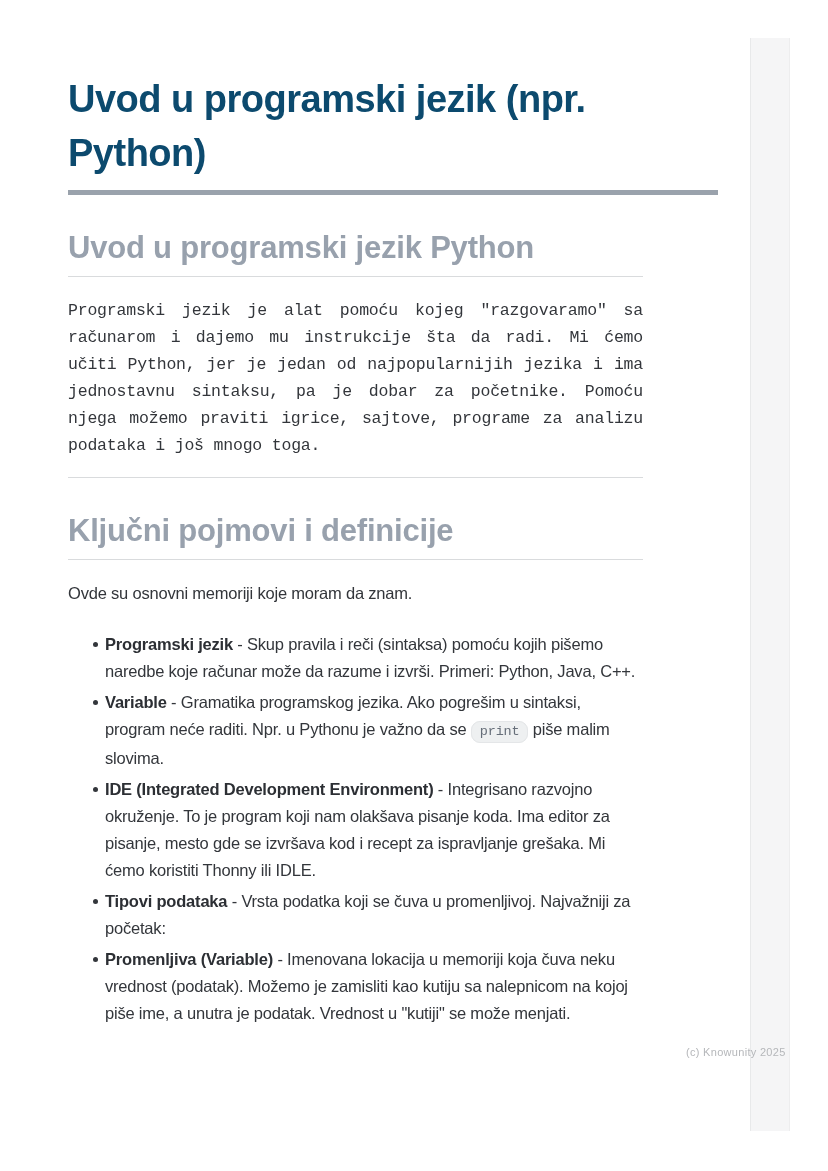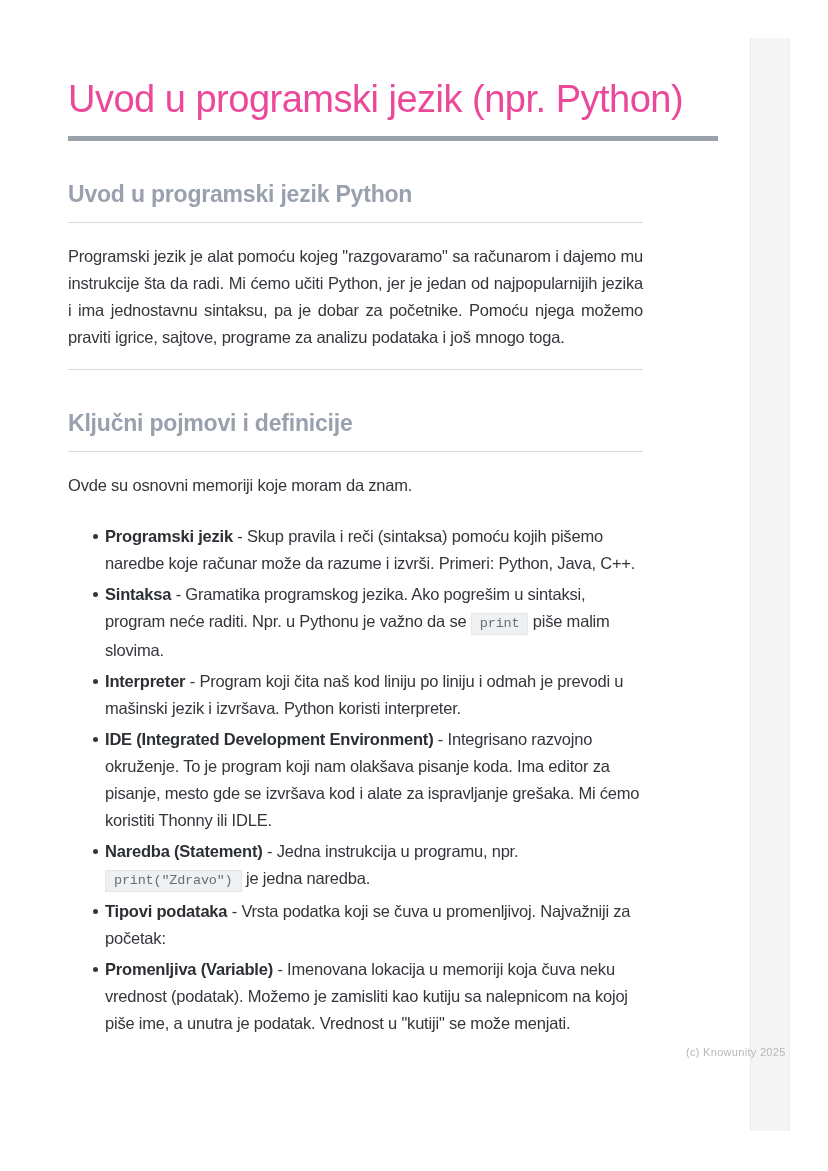--- a/index.html
+++ b/index.html
@@ -16,56 +16,56 @@
   .content {
     position: absolute;
     left: 68px; top: 0;
     width: 650px;
   }
 
   h1.doc-title {
     margin: 72px 0 0 0;
     font-size: 38px;
     line-height: 54px;
-    font-weight: normal;
+    font-weight: bold;
     letter-spacing: -0.5px;
-    color: #ec4899;
+    color: #0c4a6e;
     width: 650px;
   }
 
   .hr-thick {
     margin-top: 10px;
     width: 650px; height: 5px;
     background: #9aa2ac;
     border: none;
   }
 
   section { width: 575px; }
 
   h2.section-heading {
     margin: 36px 0 0 0;
-    font-size: 23px;
+    font-size: 31px;
     line-height: 34px;
     font-weight: bold;
     letter-spacing: -0.2px;
     color: #98a1ad;
     padding-bottom: 11px;
     border-bottom: 1px solid #d9dbdd;
     width: 575px;
   }
 
   p.body-text {
     margin: 20px 0 0 0;
     font-size: 16.5px;
     line-height: 27px;
     letter-spacing: -0.2px;
     color: #33363b;
     width: 575px;
   }
-  p.justified { text-align: justify; }
+  p.justified { text-align: justify; font-family: Liberation Mono, monospace; }
 
   .hr-thin-sep {
     margin-top: 18px;
     width: 575px; height: 1px;
     background: #d9dbdd;
     border: none;
   }
 
   ul.terms-list {
     margin: 24px 0 6px 0;
@@ -91,21 +91,21 @@
     background: #33363b;
   }
   ul.terms-list strong { font-weight: bold; color: #2c2f34; }
 
   code.inline-code {
     font-family: "Liberation Mono", "DejaVu Sans Mono", monospace;
     font-size: 13.5px;
     color: #666e79;
     background: #eef0f1;
     border: 1px solid #e4e6e8;
-    border-radius: 0;
+    border-radius: 9px;
     padding: 2px 8px 3px 8px;
     white-space: nowrap;
   }
 
   .edge-strip {
     position: absolute;
     left: 750px; top: 38px;
     width: 38px; height: 1093px;
     background: #f5f5f6;
     border-left: 1px solid #e8e9ea;
@@ -139,24 +139,22 @@
       <h2 class="section-heading">Uvod u programski jezik Python</h2>
       <p class="body-text justified">Programski jezik je alat pomoću kojeg "razgovaramo" sa računarom i dajemo mu instrukcije šta da radi. Mi ćemo učiti Python, jer je jedan od najpopularnijih jezika i ima jednostavnu sintaksu, pa je dobar za početnike. Pomoću njega možemo praviti igrice, sajtove, programe za analizu podataka i još mnogo toga.</p>
       <div class="hr-thin-sep"></div>
     </section>
 
     <section>
       <h2 class="section-heading">Ključni pojmovi i definicije</h2>
       <p class="body-text">Ovde su osnovni memoriji koje moram da znam.</p>
       <ul class="terms-list" id="terms-list">
           <li><strong>Programski jezik</strong><span> - Skup pravila i reči (sintaksa) pomoću kojih pišemo naredbe koje računar može da razume i izvrši. Primeri: Python, Java, C++.</span></li>
-          <li><strong>Sintaksa</strong><span> - Gramatika programskog jezika. Ako pogrešim u sintaksi, program neće raditi. Npr. u Pythonu je važno da se </span><code class="inline-code">print</code><span> piše malim slovima.</span></li>
-          <li><strong>Interpreter</strong><span> - Program koji čita naš kod liniju po liniju i odmah je prevodi u mašinski jezik i izvršava. Python koristi interpreter.</span></li>
-          <li><strong>IDE (Integrated Development Environment)</strong><span> - Integrisano razvojno okruženje. To je program koji nam olakšava pisanje koda. Ima editor za pisanje, mesto gde se izvršava kod i alate za ispravljanje grešaka. Mi ćemo koristiti Thonny ili IDLE.</span></li>
-          <li><strong>Naredba (Statement)</strong><span> - Jedna instrukcija u programu, npr. </span><code class="inline-code">print("Zdravo")</code><span> je jedna naredba.</span></li>
+          <li><strong>Variable</strong><span> - Gramatika programskog jezika. Ako pogrešim u sintaksi, program neće raditi. Npr. u Pythonu je važno da se </span><code class="inline-code">print</code><span> piše malim slovima.</span></li>
+          <li><strong>IDE (Integrated Development Environment)</strong><span> - Integrisano razvojno okruženje. To je program koji nam olakšava pisanje koda. Ima editor za pisanje, mesto gde se izvršava kod i recept za ispravljanje grešaka. Mi ćemo koristiti Thonny ili IDLE.</span></li>
           <li><strong>Tipovi podataka</strong><span> - Vrsta podatka koji se čuva u promenljivoj. Najvažniji za početak:</span></li>
           <li><strong>Promenljiva (Variable)</strong><span> - Imenovana lokacija u memoriji koja čuva neku vrednost (podatak). Možemo je zamisliti kao kutiju sa nalepnicom na kojoj piše ime, a unutra je podatak. Vrednost u "kutiji" se može menjati.</span></li>
         </ul>
     </section>
 
   </div>
 
   <div class="watermark">(c) Knowunity 2025</div>
 
 </div>

